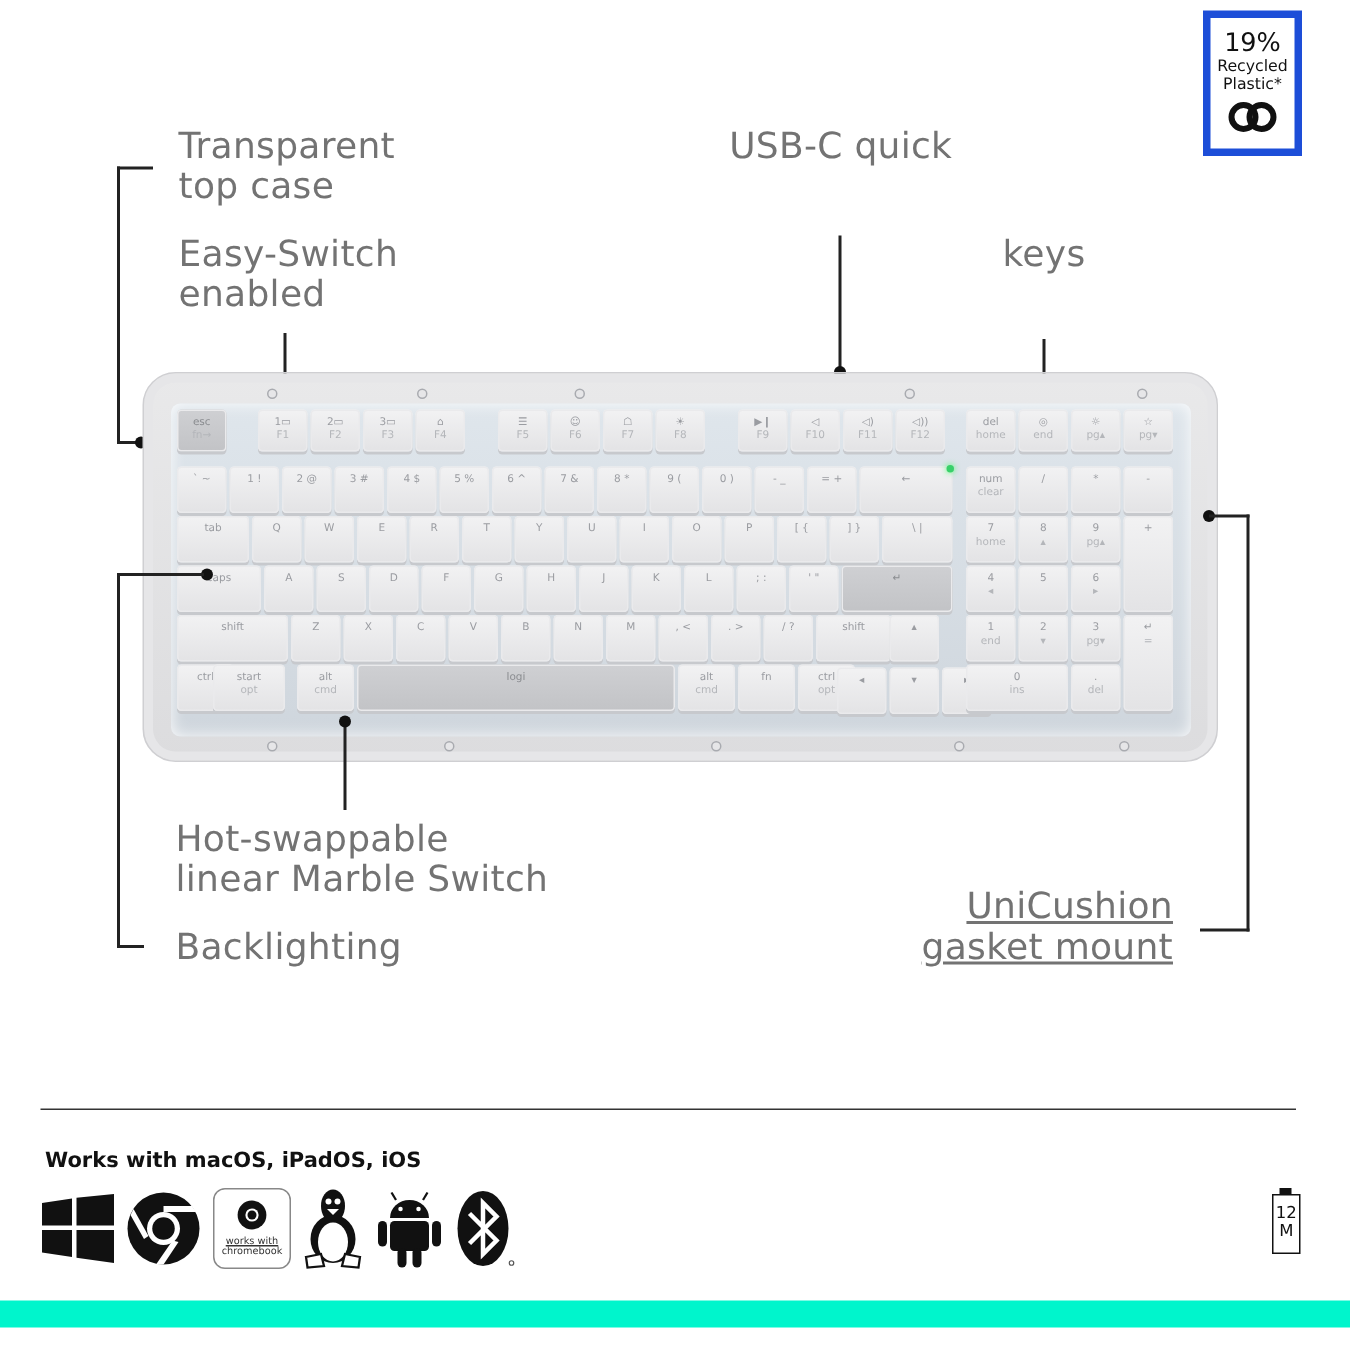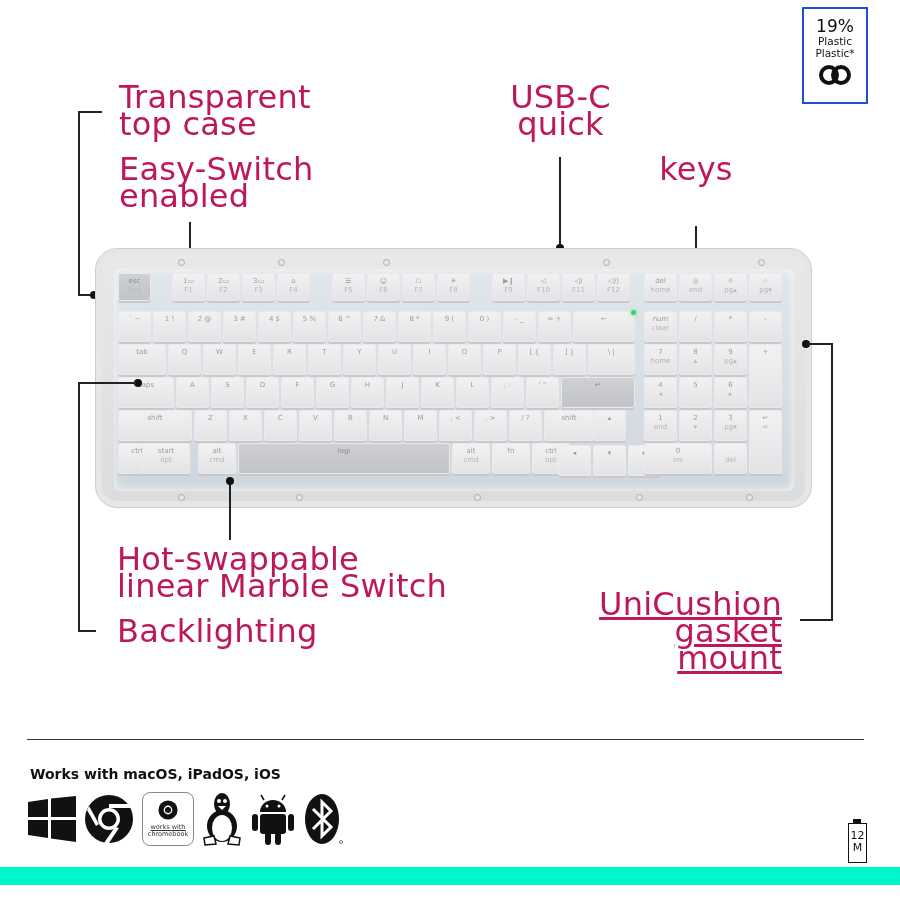--- a/index.html
+++ b/index.html
@@ -1,25 +1,25 @@
 <!DOCTYPE html>
 <html><head>
   <meta charset="utf-8">
   <style>
     * { box-sizing: border-box; margin: 0; padding: 0; }
     html, body { width: 900px; height: 900px; background: #ffffff; overflow: hidden; }
     body { position: relative; font-family: "DejaVu Sans", sans-serif; color: #111; }
 
-    .callout { position: absolute; font-size: 32px; line-height: 27px; color: #be185d; letter-spacing: 0.2px; }
+    .callout { position: absolute; font-size: 24px; line-height: 27px; color: #737373; letter-spacing: 0.2px; }
     .callout.right { text-align: right; }
     .callout.center { text-align: center; }
     .line { position: absolute; background: #222; }
     .dot { position: absolute; width: 8px; height: 8px; border-radius: 50%; background: #111; }
 
-    .badge { position: absolute; left: 802px; top: 7px; width: 66px; height: 97px; border: 2px solid #1d4ed8; text-align: center; padding-top: 8px; }
+    .badge { position: absolute; left: 802px; top: 7px; width: 66px; height: 97px; border: 5px solid #1d4ed8; text-align: center; padding-top: 8px; }
     .badge .pct { font-size: 17px; line-height: 18px; }
     .badge .txt { font-size: 10.5px; line-height: 12px; }
     .badge svg { margin-top: 3px; }
 
     
     .kb { position: absolute; left: 95px; top: 248px; width: 717px; height: 260px; border-radius: 22px;
           background: linear-gradient(#e9e9ea, #dcdcde); border: 1px solid #cfcfd2; box-shadow: inset 0 0 0 6px #e6e6e8; }
     .kb-plate { position: absolute; left: 18px; top: 20px; width: 680px; height: 222px; border-radius: 6px;
           background: linear-gradient(#dfe6ec, #cfd6dd); box-shadow: inset 0 0 10px rgba(255,255,255,.9); }
     .key { position: absolute; background: linear-gradient(#f2f2f3, #e3e3e5); border-radius: 3px;
@@ -27,30 +27,30 @@
     .key.dark { background: linear-gradient(#cfd0d3, #c2c3c6); color: #8a8c90; }
     .key .sub { display: block; color: #b4b6ba; }
     .screw { position: absolute; width: 7px; height: 7px; border-radius: 50%; border: 1.5px solid #a9abb0; background: #e6e6e8; }
     .led { position: absolute; width: 5px; height: 5px; border-radius: 50%; background: #39d06a; box-shadow: 0 0 4px #4f6; }
 
     .hr { position: absolute; left: 27px; top: 739px; width: 837px; height: 1px; background: #333; }
     .works { position: absolute; left: 30px; top: 766px; font-size: 14px; font-weight: bold; color: #111; }
     .icons { position: absolute; left: 28px; top: 792px; display: flex; gap: 8px; align-items: flex-end; }
     .icons > div { height: 54px; display: flex; align-items: center; justify-content: center; }
     .cb { width: 52px; height: 52px; border: 1px solid #888; border-radius: 8px; flex-direction: column; font-size: 6.5px; line-height: 7px; color: #333; text-align: center; }
-    .battery { position: absolute; left: 848px; top: 823px; width: 19px; height: 40px; border: 1.5px solid #111; text-align: center; font-size: 11px; line-height: 12px; padding-top: 6px; }
+    .battery { position: absolute; left: 848px; top: 796px; width: 19px; height: 40px; border: 1.5px solid #111; text-align: center; font-size: 11px; line-height: 12px; padding-top: 6px; }
     .battery:before { content: ""; position: absolute; left: 4px; top: -5px; width: 8px; height: 4px; background: #111; }
     .teal { position: absolute; left: 0; top: 867px; width: 900px; height: 18px; background: #00f5cc; }
   </style>
 </head>
 <body>
 
 <div class="badge">
   <div class="pct">19%</div>
-  <div class="txt">Plastic</div>
+  <div class="txt">Recycled</div>
   <div class="txt">Plastic*</div>
   <svg width="34" height="26" viewBox="0 0 34 26">
     <circle cx="11" cy="13" r="8" fill="none" stroke="#111" stroke-width="4"></circle>
     <circle cx="23" cy="13" r="8" fill="none" stroke="#111" stroke-width="4"></circle>
     <path d="M14 11 l3 -5 l3 5 z" fill="#111"></path>
   </svg>
 </div>
 
 <div class="callout" style="left:119px; top:84px;">
   <div>Transparent</div>

